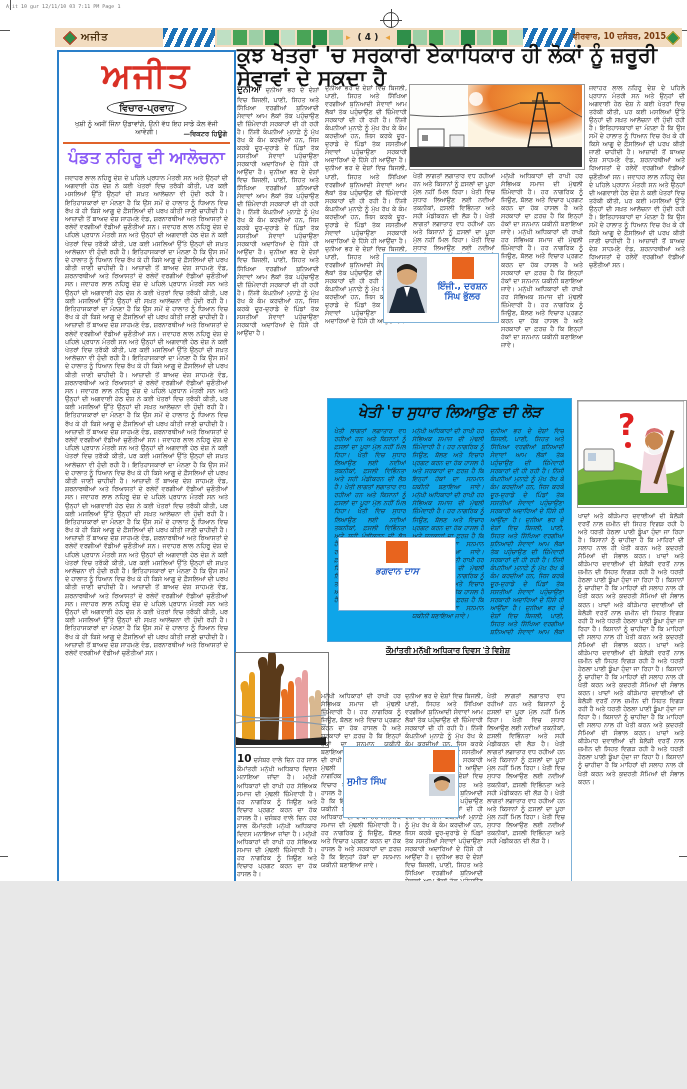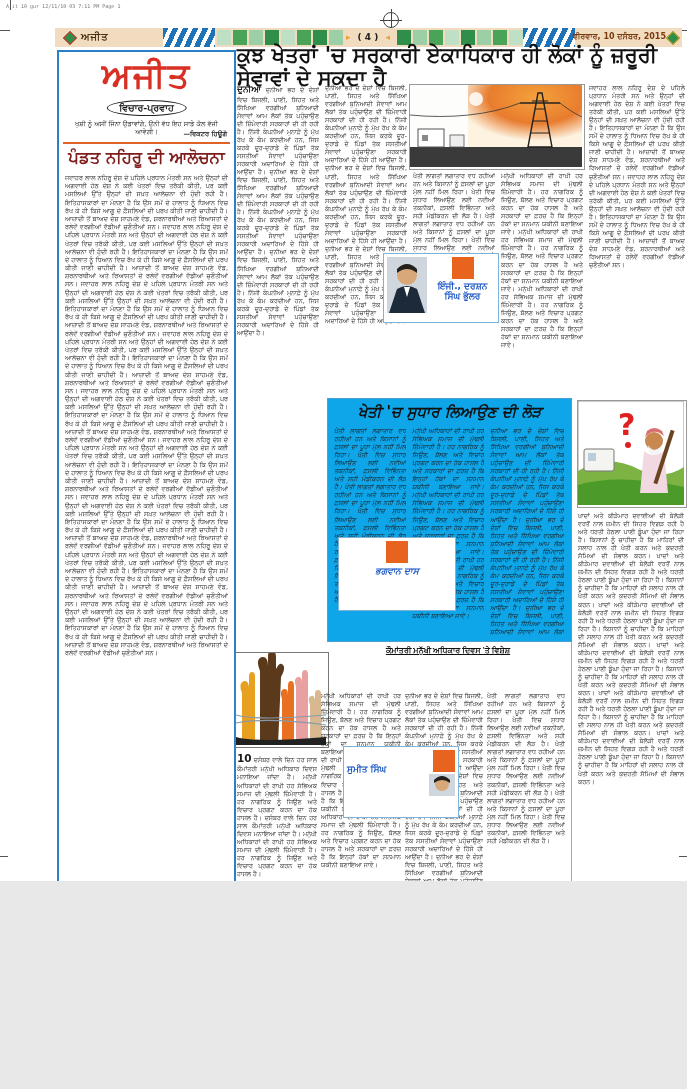--- a/index.html
+++ b/index.html
@@ -35,21 +35,21 @@
   .vline{width:1px;background:#7fb2d8;}
   
   .ed-box{left:57px;top:50px;width:175px;height:1012px;border:2px solid #2a7fc9;background:#fff;}
   .ed-logo{left:0;top:6px;width:100%;text-align:center;font-size:34px;font-weight:bold;color:#d93025;
      letter-spacing:2px;line-height:1;}
   .ed-oval{left:50%;transform:translateX(-50%);top:48px;border:1.5px solid #222;border-radius:50%;
      padding:1px 12px;font-size:9.5px;font-weight:bold;color:#111;white-space:nowrap;}
   .ed-quote{left:5px;top:68px;width:165px;font-size:6.6px;color:#222;text-align:center;}
   .ed-quote-auth{left:5px;top:78px;width:163px;font-size:6.6px;font-weight:bold;color:#222;text-align:right;}
   .ed-rule{left:4px;top:90px;width:167px;height:2px;background:#e0622a;}
-  .ed-headline{left:0;top:96px;width:100%;text-align:center;font-size:16.5px;font-weight:bold;color:#7f1d1d;}
+  .ed-headline{left:0;top:96px;width:100%;text-align:center;font-size:16.5px;font-weight:bold;color:#8b5cf6;}
   .ed-body{left:6px;top:122px;width:163px;height:860px;font-size:6.4px;}
   .ed-sig{left:6px;top:986px;width:163px;text-align:right;font-size:8.5px;font-weight:bold;color:#111;}
   
   .illus{border:1px solid #999;background:#fff;overflow:hidden;}
   .author-box{border:1px solid #7fb2d8;background:#fff;display:flex;align-items:flex-start;padding:3px;gap:3px;}
   .orange-sq{width:22px;height:22px;background:#e8641e;}
   .author-name{font-size:9px;font-weight:bold;color:#1a56c4;text-align:center;line-height:1.15;}
   
   .farm-box{left:327px;top:398px;width:243px;height:242px;border:1.5px solid #4aa0d8;background:#0ea5e9;font-style:italic;}
   .farm-headline{left:0;top:4px;width:100%;text-align:center;font-size:15px;font-weight:bold;color:#111;}
@@ -230,21 +230,21 @@
 
   <div class="col" style="left:237px;top:752px;width:80px;height:192px;">
     <span class="lead-num">10</span>
     <span> ਦਸੰਬਰ ਵਾਲੇ ਦਿਨ ਹਰ ਸਾਲ ਕੌਮਾਂਤਰੀ ਮਨੁੱਖੀ ਅਧਿਕਾਰ ਦਿਵਸ ਮਨਾਇਆ ਜਾਂਦਾ ਹੈ। ਮਨੁੱਖੀ ਅਧਿਕਾਰਾਂ ਦੀ ਰਾਖੀ ਹਰ ਸੱਭਿਅਕ ਸਮਾਜ ਦੀ ਮੁੱਢਲੀ ਜ਼ਿੰਮੇਵਾਰੀ ਹੈ। ਹਰ ਨਾਗਰਿਕ ਨੂੰ ਜਿਊਣ ਅਤੇ ਵਿਚਾਰ ਪ੍ਰਗਟ ਕਰਨ ਦਾ ਹੱਕ ਹਾਸਲ ਹੈ।  ਦਸੰਬਰ ਵਾਲੇ ਦਿਨ ਹਰ ਸਾਲ ਕੌਮਾਂਤਰੀ ਮਨੁੱਖੀ ਅਧਿਕਾਰ ਦਿਵਸ ਮਨਾਇਆ ਜਾਂਦਾ ਹੈ। ਮਨੁੱਖੀ ਅਧਿਕਾਰਾਂ ਦੀ ਰਾਖੀ ਹਰ ਸੱਭਿਅਕ ਸਮਾਜ ਦੀ ਮੁੱਢਲੀ ਜ਼ਿੰਮੇਵਾਰੀ ਹੈ। ਹਰ ਨਾਗਰਿਕ ਨੂੰ ਜਿਊਣ ਅਤੇ ਵਿਚਾਰ ਪ੍ਰਗਟ ਕਰਨ ਦਾ ਹੱਕ ਹਾਸਲ ਹੈ। </span>
   </div>
   <div class="col" style="left:321px;top:692px;width:80px;height:252px;">ਮਨੁੱਖੀ ਅਧਿਕਾਰਾਂ ਦੀ ਰਾਖੀ ਹਰ ਸੱਭਿਅਕ ਸਮਾਜ ਦੀ ਮੁੱਢਲੀ ਜ਼ਿੰਮੇਵਾਰੀ ਹੈ। ਹਰ ਨਾਗਰਿਕ ਨੂੰ ਜਿਊਣ, ਬੋਲਣ ਅਤੇ ਵਿਚਾਰ ਪ੍ਰਗਟ ਕਰਨ ਦਾ ਹੱਕ ਹਾਸਲ ਹੈ ਅਤੇ ਸਰਕਾਰਾਂ ਦਾ ਫ਼ਰਜ਼ ਹੈ ਕਿ ਇਨ੍ਹਾਂ ਹੱਕਾਂ ਦਾ ਸਨਮਾਨ ਯਕੀਨੀ ਬਣਾਇਆ ਜਾਵੇ। ਮਨੁੱਖੀ ਅਧਿਕਾਰਾਂ ਦੀ ਰਾਖੀ ਹਰ ਸੱਭਿਅਕ ਸਮਾਜ ਦੀ ਮੁੱਢਲੀ ਜ਼ਿੰਮੇਵਾਰੀ ਹੈ। ਹਰ ਨਾਗਰਿਕ ਨੂੰ ਜਿਊਣ, ਬੋਲਣ ਅਤੇ ਵਿਚਾਰ ਪ੍ਰਗਟ ਕਰਨ ਦਾ ਹੱਕ ਹਾਸਲ ਹੈ ਅਤੇ ਸਰਕਾਰਾਂ ਦਾ ਫ਼ਰਜ਼ ਹੈ ਕਿ ਇਨ੍ਹਾਂ ਹੱਕਾਂ ਦਾ ਸਨਮਾਨ ਯਕੀਨੀ ਬਣਾਇਆ ਜਾਵੇ। ਮਨੁੱਖੀ ਅਧਿਕਾਰਾਂ ਦੀ ਰਾਖੀ ਹਰ ਸੱਭਿਅਕ ਸਮਾਜ ਦੀ ਮੁੱਢਲੀ ਜ਼ਿੰਮੇਵਾਰੀ ਹੈ। ਹਰ ਨਾਗਰਿਕ ਨੂੰ ਜਿਊਣ, ਬੋਲਣ ਅਤੇ ਵਿਚਾਰ ਪ੍ਰਗਟ ਕਰਨ ਦਾ ਹੱਕ ਹਾਸਲ ਹੈ ਅਤੇ ਸਰਕਾਰਾਂ ਦਾ ਫ਼ਰਜ਼ ਹੈ ਕਿ ਇਨ੍ਹਾਂ ਹੱਕਾਂ ਦਾ ਸਨਮਾਨ ਯਕੀਨੀ ਬਣਾਇਆ ਜਾਵੇ। </div>
   <div class="col" style="left:405px;top:692px;width:78px;height:228px;">ਦੁਨੀਆ ਭਰ ਦੇ ਦੇਸ਼ਾਂ ਵਿਚ ਬਿਜਲੀ, ਪਾਣੀ, ਸਿਹਤ ਅਤੇ ਸਿੱਖਿਆ ਵਰਗੀਆਂ ਬੁਨਿਆਦੀ ਸੇਵਾਵਾਂ ਆਮ ਲੋਕਾਂ ਤੱਕ ਪਹੁੰਚਾਉਣ ਦੀ ਜ਼ਿੰਮੇਵਾਰੀ ਸਰਕਾਰਾਂ ਦੀ ਹੀ ਰਹੀ ਹੈ। ਨਿੱਜੀ ਕੰਪਨੀਆਂ ਮੁਨਾਫ਼ੇ ਨੂੰ ਮੁੱਖ ਰੱਖ ਕੇ ਕੰਮ ਕਰਦੀਆਂ ਹਨ, ਜਿਸ ਕਰਕੇ ਦੂਰ-ਦੁਰਾਡੇ ਦੇ ਪਿੰਡਾਂ ਤੱਕ ਸਸਤੀਆਂ ਸੇਵਾਵਾਂ ਪਹੁੰਚਾਉਣਾ ਸਰਕਾਰੀ ਅਦਾਰਿਆਂ ਦੇ ਹਿੱਸੇ ਹੀ ਆਉਂਦਾ ਹੈ। ਦੁਨੀਆ ਭਰ ਦੇ ਦੇਸ਼ਾਂ ਵਿਚ ਬਿਜਲੀ, ਪਾਣੀ, ਸਿਹਤ ਅਤੇ ਸਿੱਖਿਆ ਵਰਗੀਆਂ ਬੁਨਿਆਦੀ ਸੇਵਾਵਾਂ ਆਮ ਲੋਕਾਂ ਤੱਕ ਪਹੁੰਚਾਉਣ ਦੀ ਜ਼ਿੰਮੇਵਾਰੀ ਸਰਕਾਰਾਂ ਦੀ ਹੀ ਰਹੀ ਹੈ। ਨਿੱਜੀ ਕੰਪਨੀਆਂ ਮੁਨਾਫ਼ੇ ਨੂੰ ਮੁੱਖ ਰੱਖ ਕੇ ਕੰਮ ਕਰਦੀਆਂ ਹਨ, ਜਿਸ ਕਰਕੇ ਦੂਰ-ਦੁਰਾਡੇ ਦੇ ਪਿੰਡਾਂ ਤੱਕ ਸਸਤੀਆਂ ਸੇਵਾਵਾਂ ਪਹੁੰਚਾਉਣਾ ਸਰਕਾਰੀ ਅਦਾਰਿਆਂ ਦੇ ਹਿੱਸੇ ਹੀ ਆਉਂਦਾ ਹੈ। ਦੁਨੀਆ ਭਰ ਦੇ ਦੇਸ਼ਾਂ ਵਿਚ ਬਿਜਲੀ, ਪਾਣੀ, ਸਿਹਤ ਅਤੇ ਸਿੱਖਿਆ ਵਰਗੀਆਂ ਬੁਨਿਆਦੀ ਸੇਵਾਵਾਂ ਆਮ ਲੋਕਾਂ ਤੱਕ ਪਹੁੰਚਾਉਣ ਦੀ ਜ਼ਿੰਮੇਵਾਰੀ ਸਰਕਾਰਾਂ ਦੀ ਹੀ ਰਹੀ ਹੈ। ਨਿੱਜੀ ਕੰਪਨੀਆਂ ਮੁਨਾਫ਼ੇ ਨੂੰ ਮੁੱਖ ਰੱਖ ਕੇ ਕੰਮ ਕਰਦੀਆਂ ਹਨ, ਜਿਸ ਕਰਕੇ ਦੂਰ-ਦੁਰਾਡੇ ਦੇ ਪਿੰਡਾਂ ਤੱਕ ਸਸਤੀਆਂ ਸੇਵਾਵਾਂ ਪਹੁੰਚਾਉਣਾ ਸਰਕਾਰੀ ਅਦਾਰਿਆਂ ਦੇ ਹਿੱਸੇ ਹੀ ਆਉਂਦਾ ਹੈ। </div>
   <div class="col" style="left:487px;top:692px;width:78px;height:228px;">ਖੇਤੀ ਲਾਗਤਾਂ ਲਗਾਤਾਰ ਵਧ ਰਹੀਆਂ ਹਨ ਅਤੇ ਕਿਸਾਨਾਂ ਨੂੰ ਫ਼ਸਲਾਂ ਦਾ ਪੂਰਾ ਮੁੱਲ ਨਹੀਂ ਮਿਲ ਰਿਹਾ। ਖੇਤੀ ਵਿਚ ਸੁਧਾਰ ਲਿਆਉਣ ਲਈ ਨਵੀਆਂ ਤਕਨੀਕਾਂ, ਫ਼ਸਲੀ ਵਿਭਿੰਨਤਾ ਅਤੇ ਸਹੀ ਮੰਡੀਕਰਨ ਦੀ ਲੋੜ ਹੈ। ਖੇਤੀ ਲਾਗਤਾਂ ਲਗਾਤਾਰ ਵਧ ਰਹੀਆਂ ਹਨ ਅਤੇ ਕਿਸਾਨਾਂ ਨੂੰ ਫ਼ਸਲਾਂ ਦਾ ਪੂਰਾ ਮੁੱਲ ਨਹੀਂ ਮਿਲ ਰਿਹਾ। ਖੇਤੀ ਵਿਚ ਸੁਧਾਰ ਲਿਆਉਣ ਲਈ ਨਵੀਆਂ ਤਕਨੀਕਾਂ, ਫ਼ਸਲੀ ਵਿਭਿੰਨਤਾ ਅਤੇ ਸਹੀ ਮੰਡੀਕਰਨ ਦੀ ਲੋੜ ਹੈ। ਖੇਤੀ ਲਾਗਤਾਂ ਲਗਾਤਾਰ ਵਧ ਰਹੀਆਂ ਹਨ ਅਤੇ ਕਿਸਾਨਾਂ ਨੂੰ ਫ਼ਸਲਾਂ ਦਾ ਪੂਰਾ ਮੁੱਲ ਨਹੀਂ ਮਿਲ ਰਿਹਾ। ਖੇਤੀ ਵਿਚ ਸੁਧਾਰ ਲਿਆਉਣ ਲਈ ਨਵੀਆਂ ਤਕਨੀਕਾਂ, ਫ਼ਸਲੀ ਵਿਭਿੰਨਤਾ ਅਤੇ ਸਹੀ ਮੰਡੀਕਰਨ ਦੀ ਲੋੜ ਹੈ। </div>
 
   <div class="abs author-box" style="left:343px;top:746px;width:108px;height:64px;">
-    <div class="author-name" style="margin-top:14px;">ਸੁਮੀਤ ਸਿੰਘ</div>
+    <div class="author-name" style="margin-top:26px;">ਸੁਮੀਤ ਸਿੰਘ</div>
     <div style="flex:1;display:flex;flex-direction:column;align-items:flex-end;gap:2px;">
       <div class="orange-sq"></div>
       <svg width="26" height="22" viewBox="0 0 26 22">
         <rect width="26" height="22" fill="#cfd6de"></rect>
           <circle cx="13" cy="10" r="7" fill="#d8a878"></circle>
         <path d="M5 6 Q13 -2 21 6 L21 9 Q13 3 5 9 Z" fill="#23201d"></path>
       </svg>
     </div>
   </div>
 

